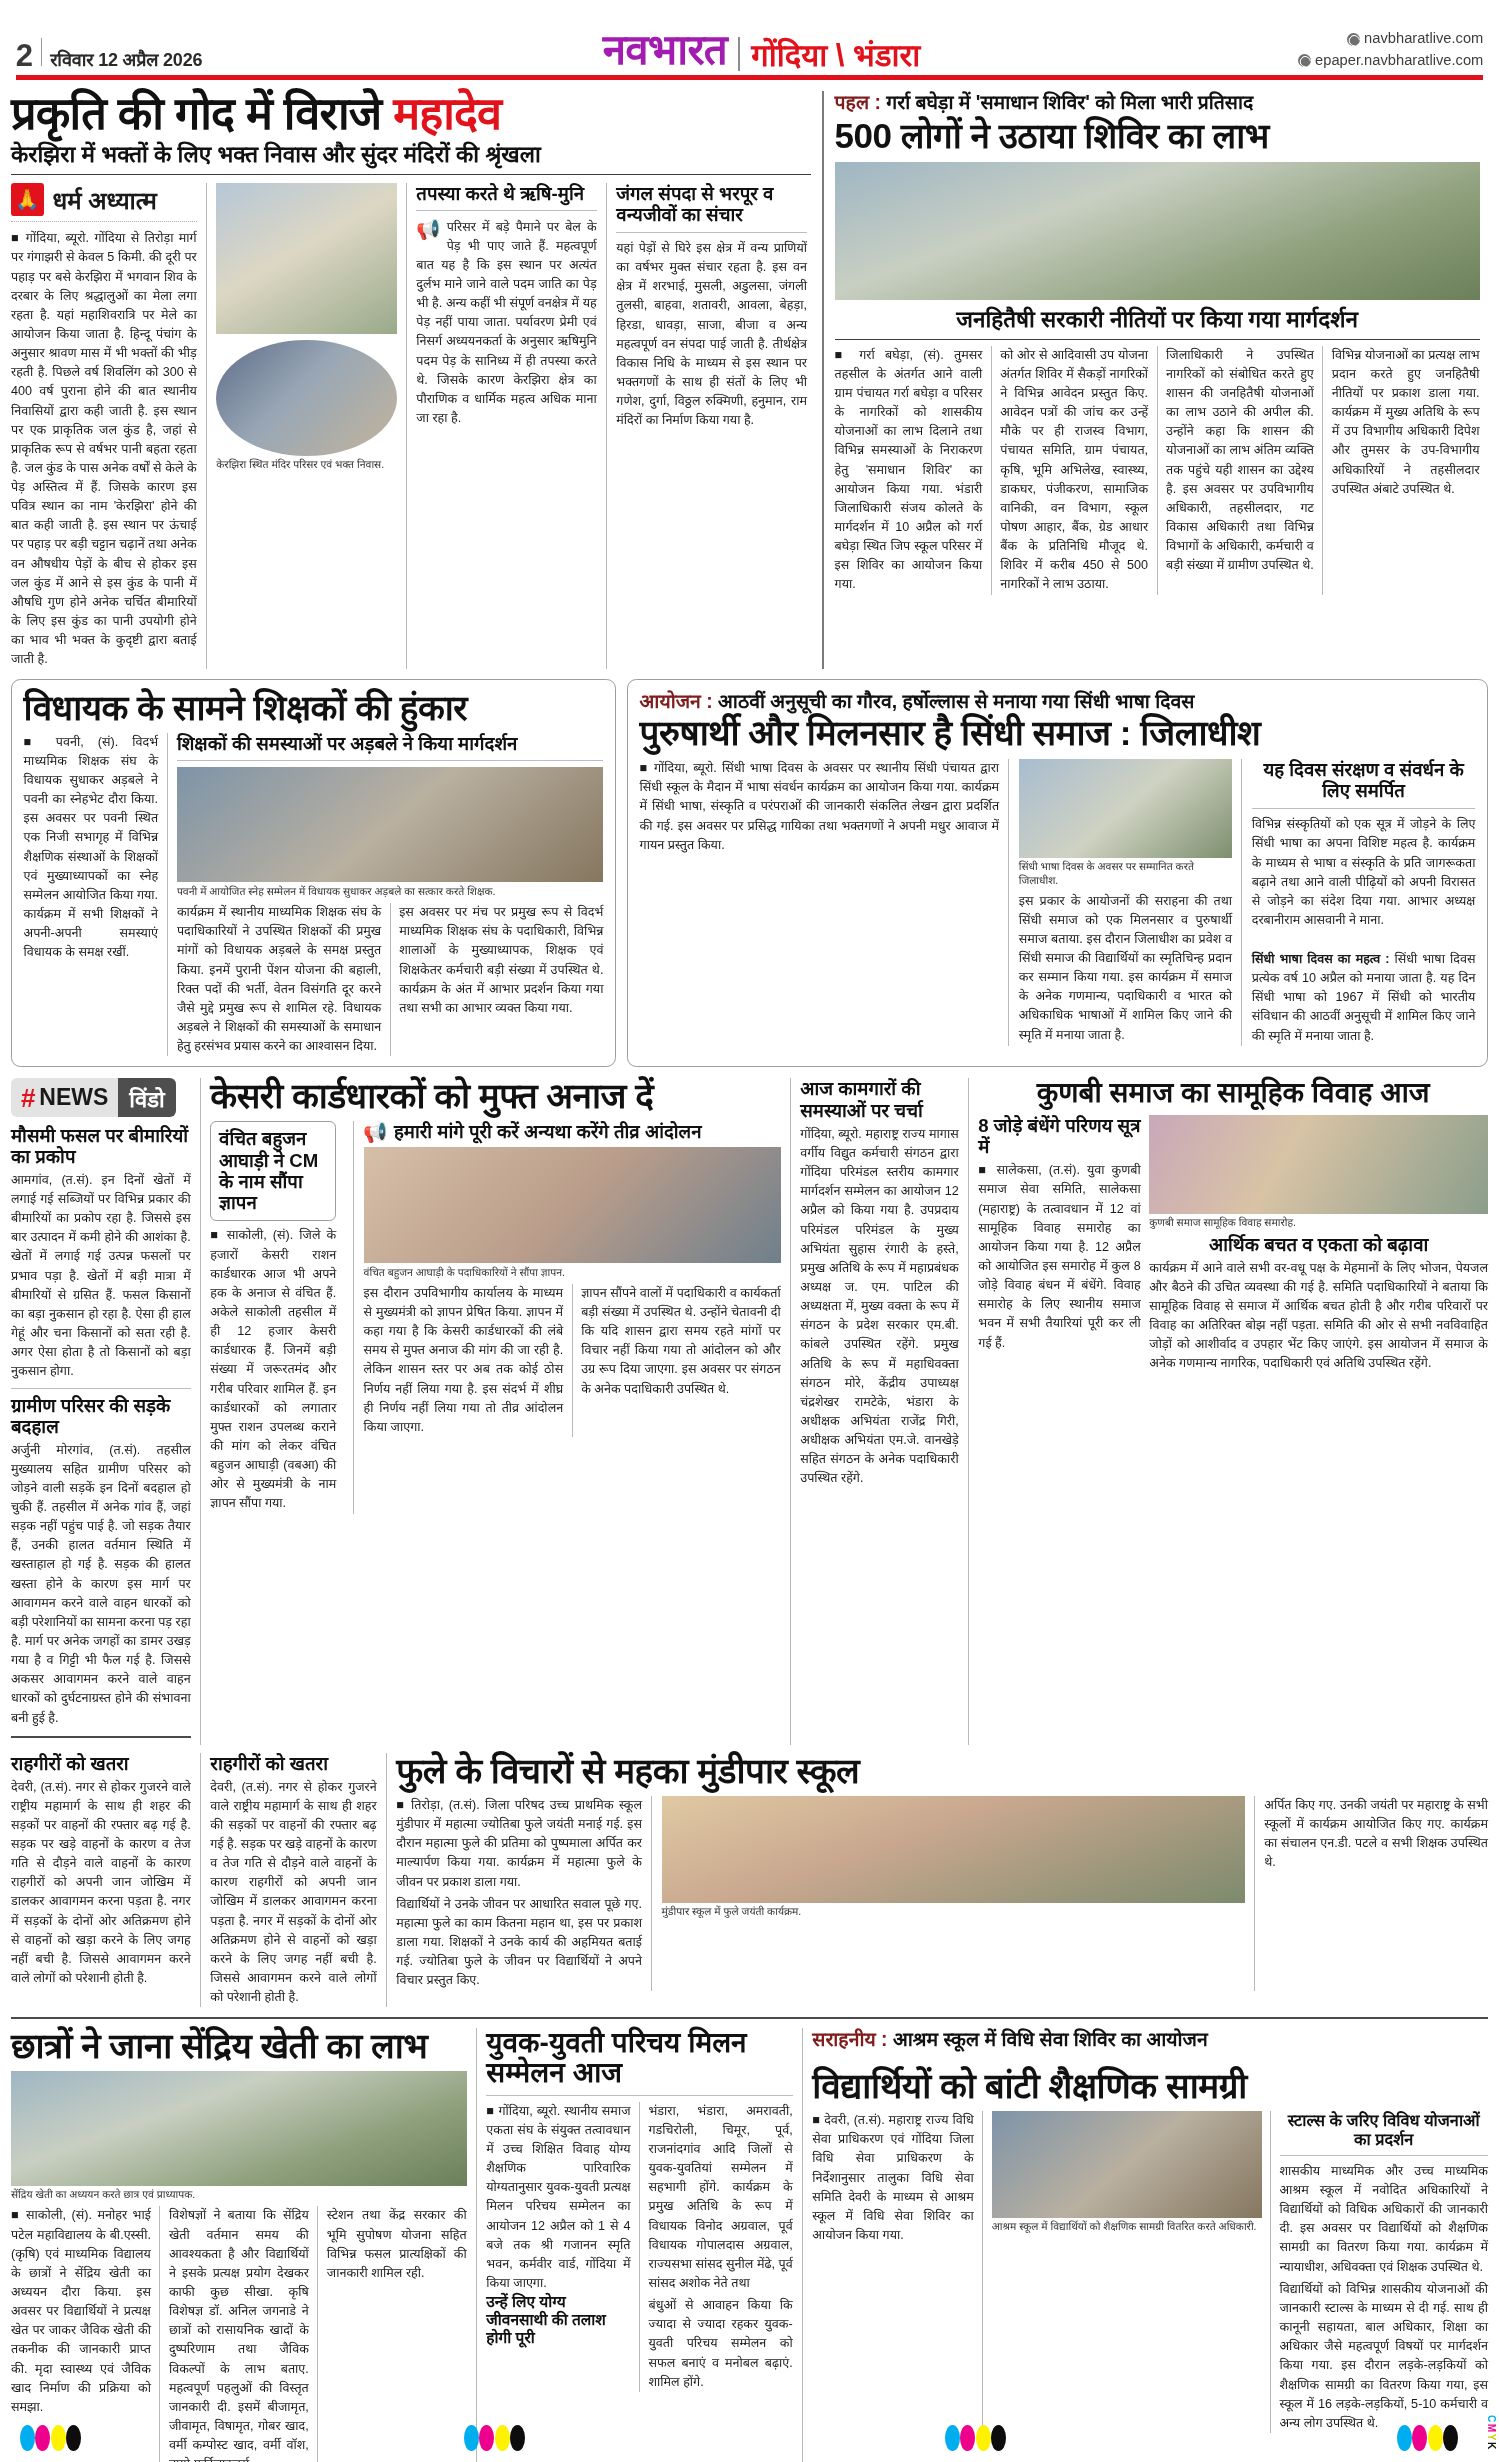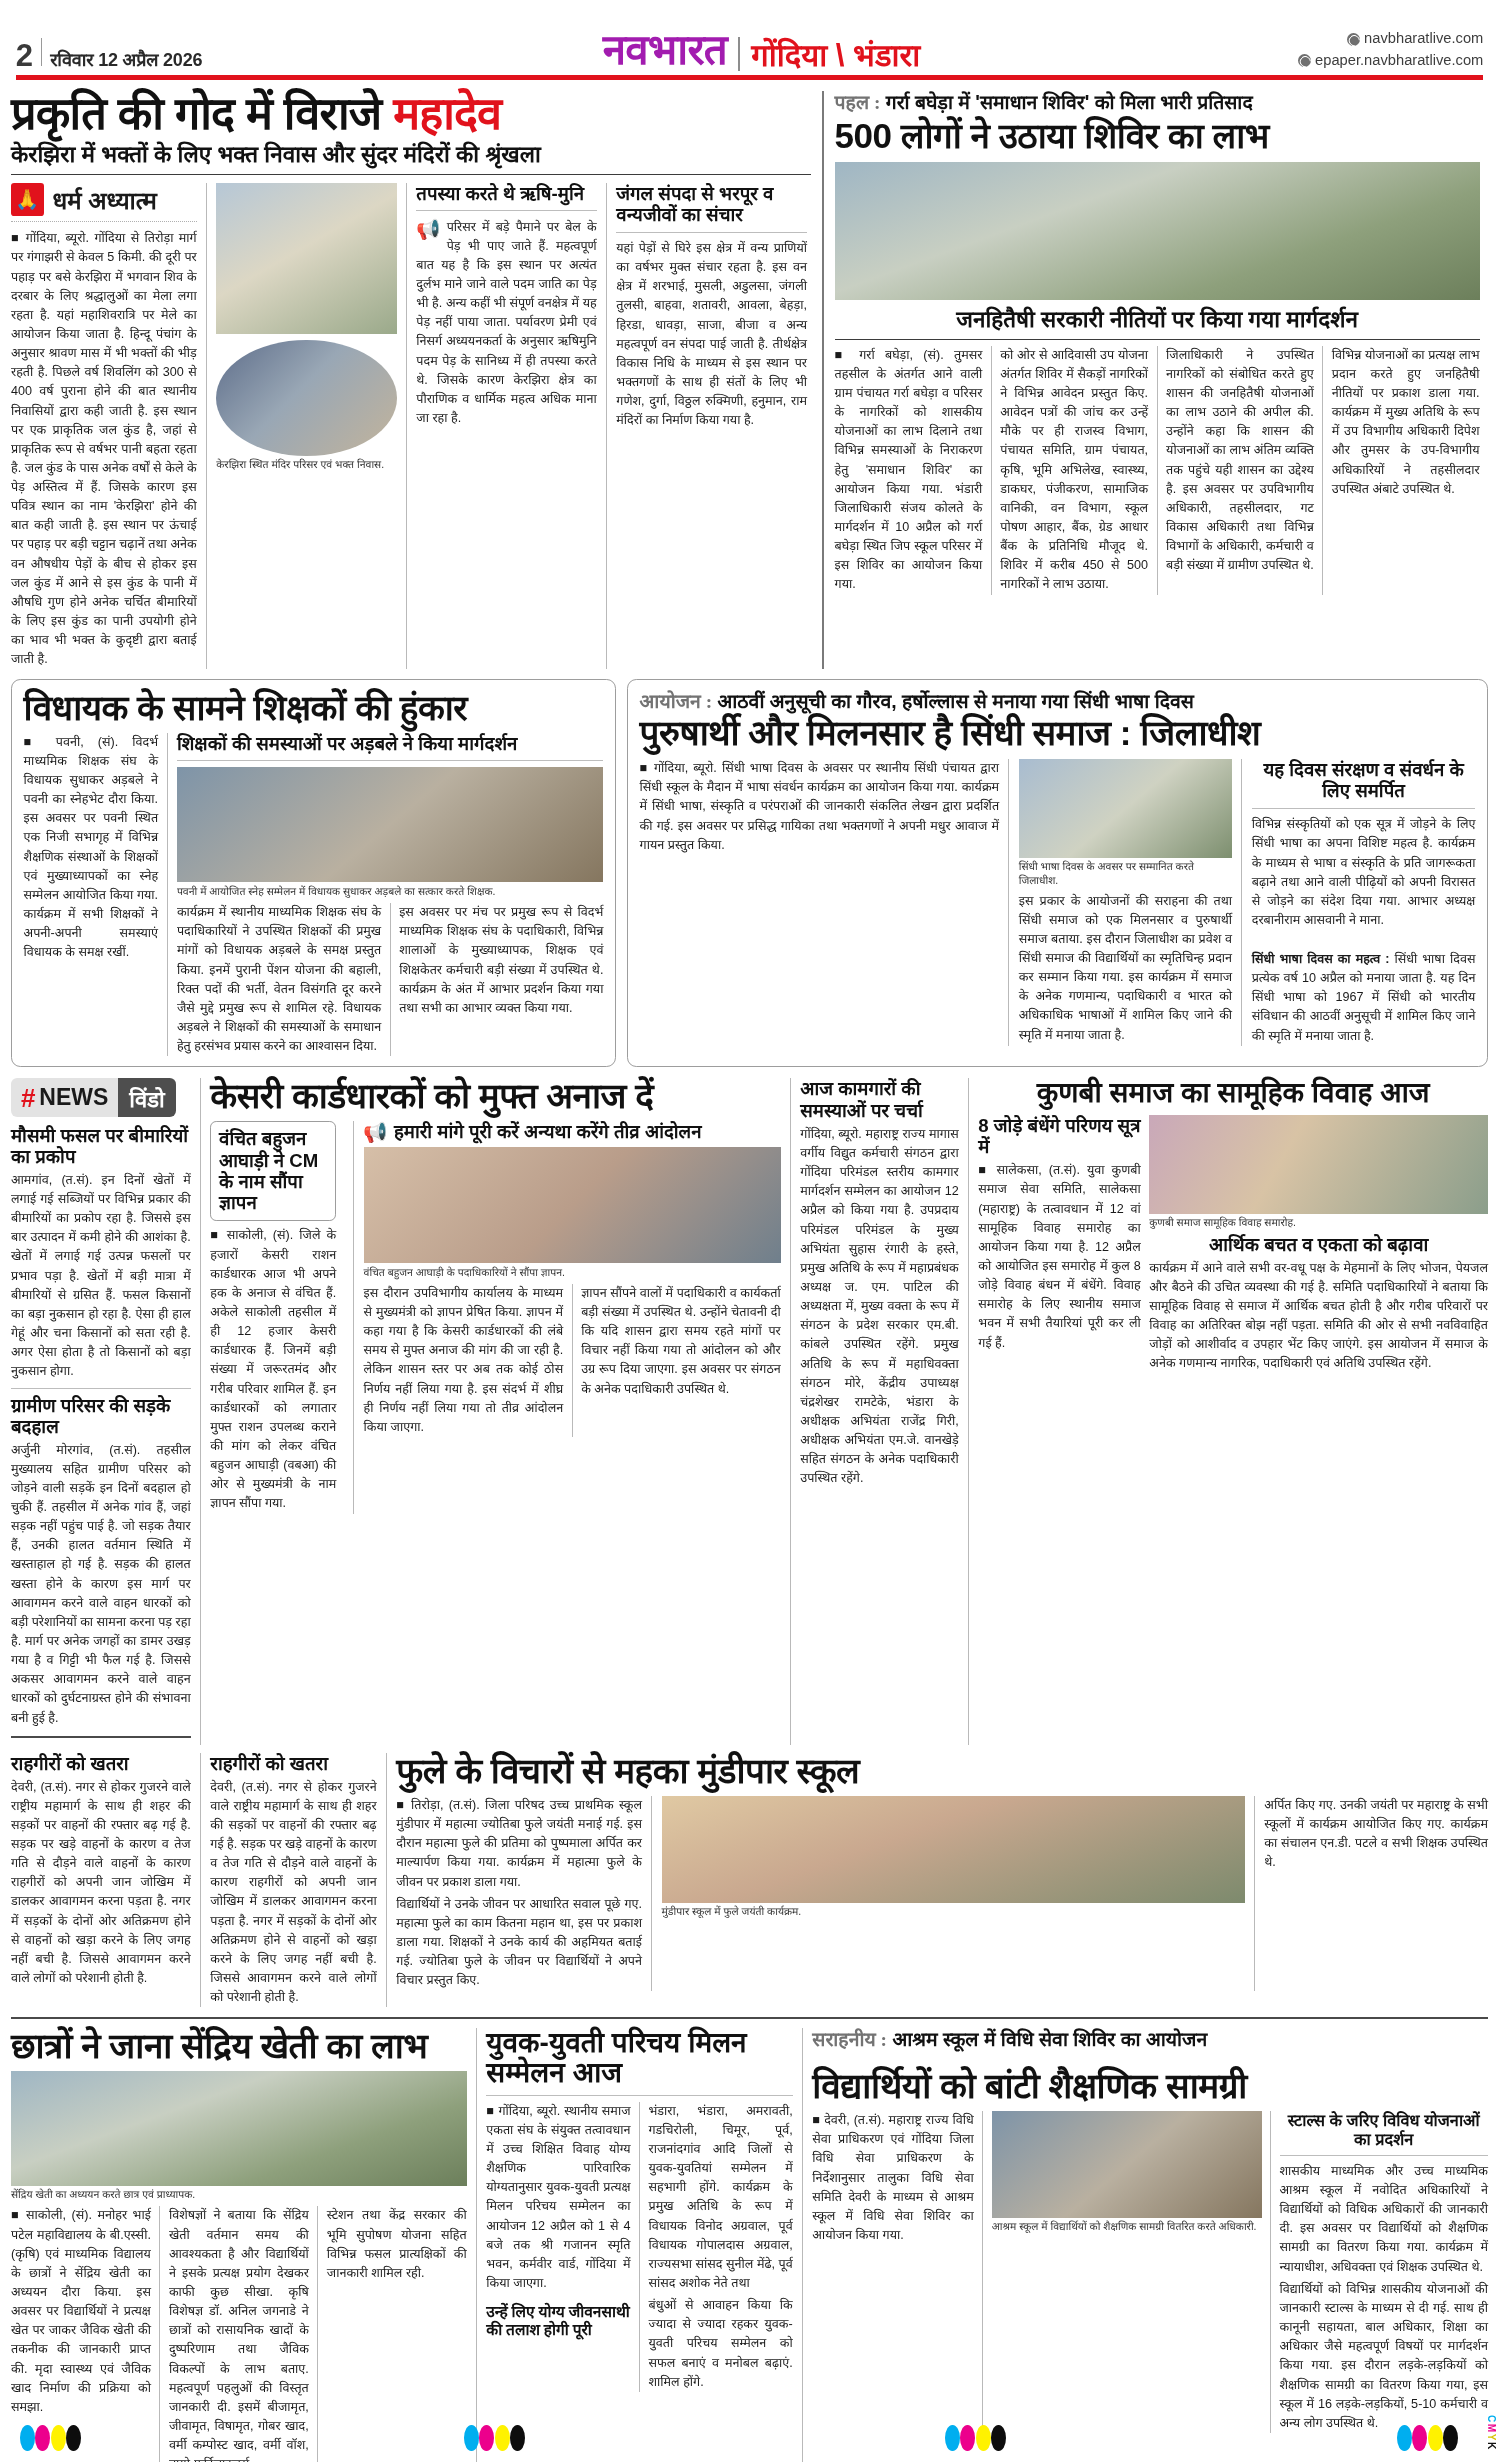--- a/index.html
+++ b/index.html
@@ -28,21 +28,21 @@
   .globe:after{content:"";position:absolute;top:2.3px;left:2.3px;width:8.5px;height:8.5px;border-radius:50%;border:1.6px solid #fff;border-right-color:transparent;transform:rotate(40deg);}
   .red-rule { height:5.4px; background:#e1121c; margin:3.9px 4.7px 0 4.7px; }
 
   
   .hl-xxl { font-size:45px; font-weight:bold; line-height:1.02; letter-spacing:-0.8px; }
   .hl-xl  { font-size:35px; font-weight:bold; line-height:1.05; letter-spacing:-0.5px; }
   .hl-lg  { font-size:28px; font-weight:bold; line-height:1.08; }
   .hl-md  { font-size:22.5px; font-weight:bold; line-height:1.12; }
   .hl-sm  { font-size:18.6px; font-weight:bold; line-height:1.15; }
   .kicker { font-size:19.4px; font-weight:bold; line-height:1.2; }
-  .kicker .tag { color:#737373;font-family:Liberation Serif, serif; }
+  .kicker .tag { color:#7f1d1d; }
   .red { color:#e1121c; }
   .body-txt { font-size:12.6px; line-height:1.52; text-align:justify; color:#1b1b1b; }
   .col-rule-r { border-right:0.8px solid #b9b9b9; }
   .hr-dots { border:0; border-top:1.6px dotted #b0b0b0; margin:5.4px 0 7px 0; }
   .hr-thin { border:0; border-top:0.8px solid #bdbdbd; margin:6.2px 0; }
   .hr-thick { border:0; border-top:2.3px solid #4a4a4a; margin:7.8px 0; }
 
   
   .photo { background:#cfd6d2; position:relative; overflow:hidden; }
   .photo.g1{background:linear-gradient(160deg,#9fb6c4 0%,#c8cfc2 35%,#8ea07c 70%,#6c7f5b 100%);}
@@ -357,21 +357,21 @@
         </div>
       </div>
     </div>
 
     <div style="width:326px;padding:0 9.3px;" class="col-rule-r">
       <div class="hl-lg">युवक-युवती परिचय मिलन सम्मेलन आज</div>
       <hr class="hr-thin">
       <div class="cols" style="gap:0;">
         <div class="c col-rule-r" style="padding-right:8.5px;">
           <div class="body-txt">■ गोंदिया, ब्यूरो. स्थानीय समाज एकता संघ के संयुक्त तत्वावधान में उच्च शिक्षित विवाह योग्य शैक्षणिक पारिवारिक योग्यतानुसार युवक-युवती प्रत्यक्ष मिलन परिचय सम्मेलन का आयोजन 12 अप्रैल को 1 से 4 बजे तक श्री गजानन स्मृति भवन, कर्मवीर वार्ड, गोंदिया में किया जाएगा.</div>
-          <div class="hl-sm" style="margin-top:10px;font-size:15.5px;font-family:Liberation Serif, serif;">उन्हें लिए योग्य जीवनसाथी की तलाश होगी पूरी</div>
+          <div class="hl-sm" style="margin-top:0;font-size:15.5px;">उन्हें लिए योग्य जीवनसाथी की तलाश होगी पूरी</div>
         </div>
         <div class="c" style="padding-left:8.5px;">
           <div class="body-txt">भंडारा, भंडारा, अमरावती, गडचिरोली, चिमूर, पूर्व, राजनांदगांव आदि जिलों से युवक-युवतियां सम्मेलन में सहभागी होंगे. कार्यक्रम के प्रमुख अतिथि के रूप में विधायक विनोद अग्रवाल, पूर्व विधायक गोपालदास अग्रवाल, राज्यसभा सांसद सुनील मेंढे, पूर्व सांसद अशोक नेते तथा</div>
           <div class="body-txt" style="margin-top:3.1px;">बंधुओं से आवाहन किया कि ज्यादा से ज्यादा रहकर युवक-युवती परिचय सम्मेलन को सफल बनाएं व मनोबल बढ़ाएं. शामिल होंगे.</div>
         </div>
       </div>
     </div>
 
     <div style="flex:1;padding-left:9.3px;">
       <div class="kicker">

